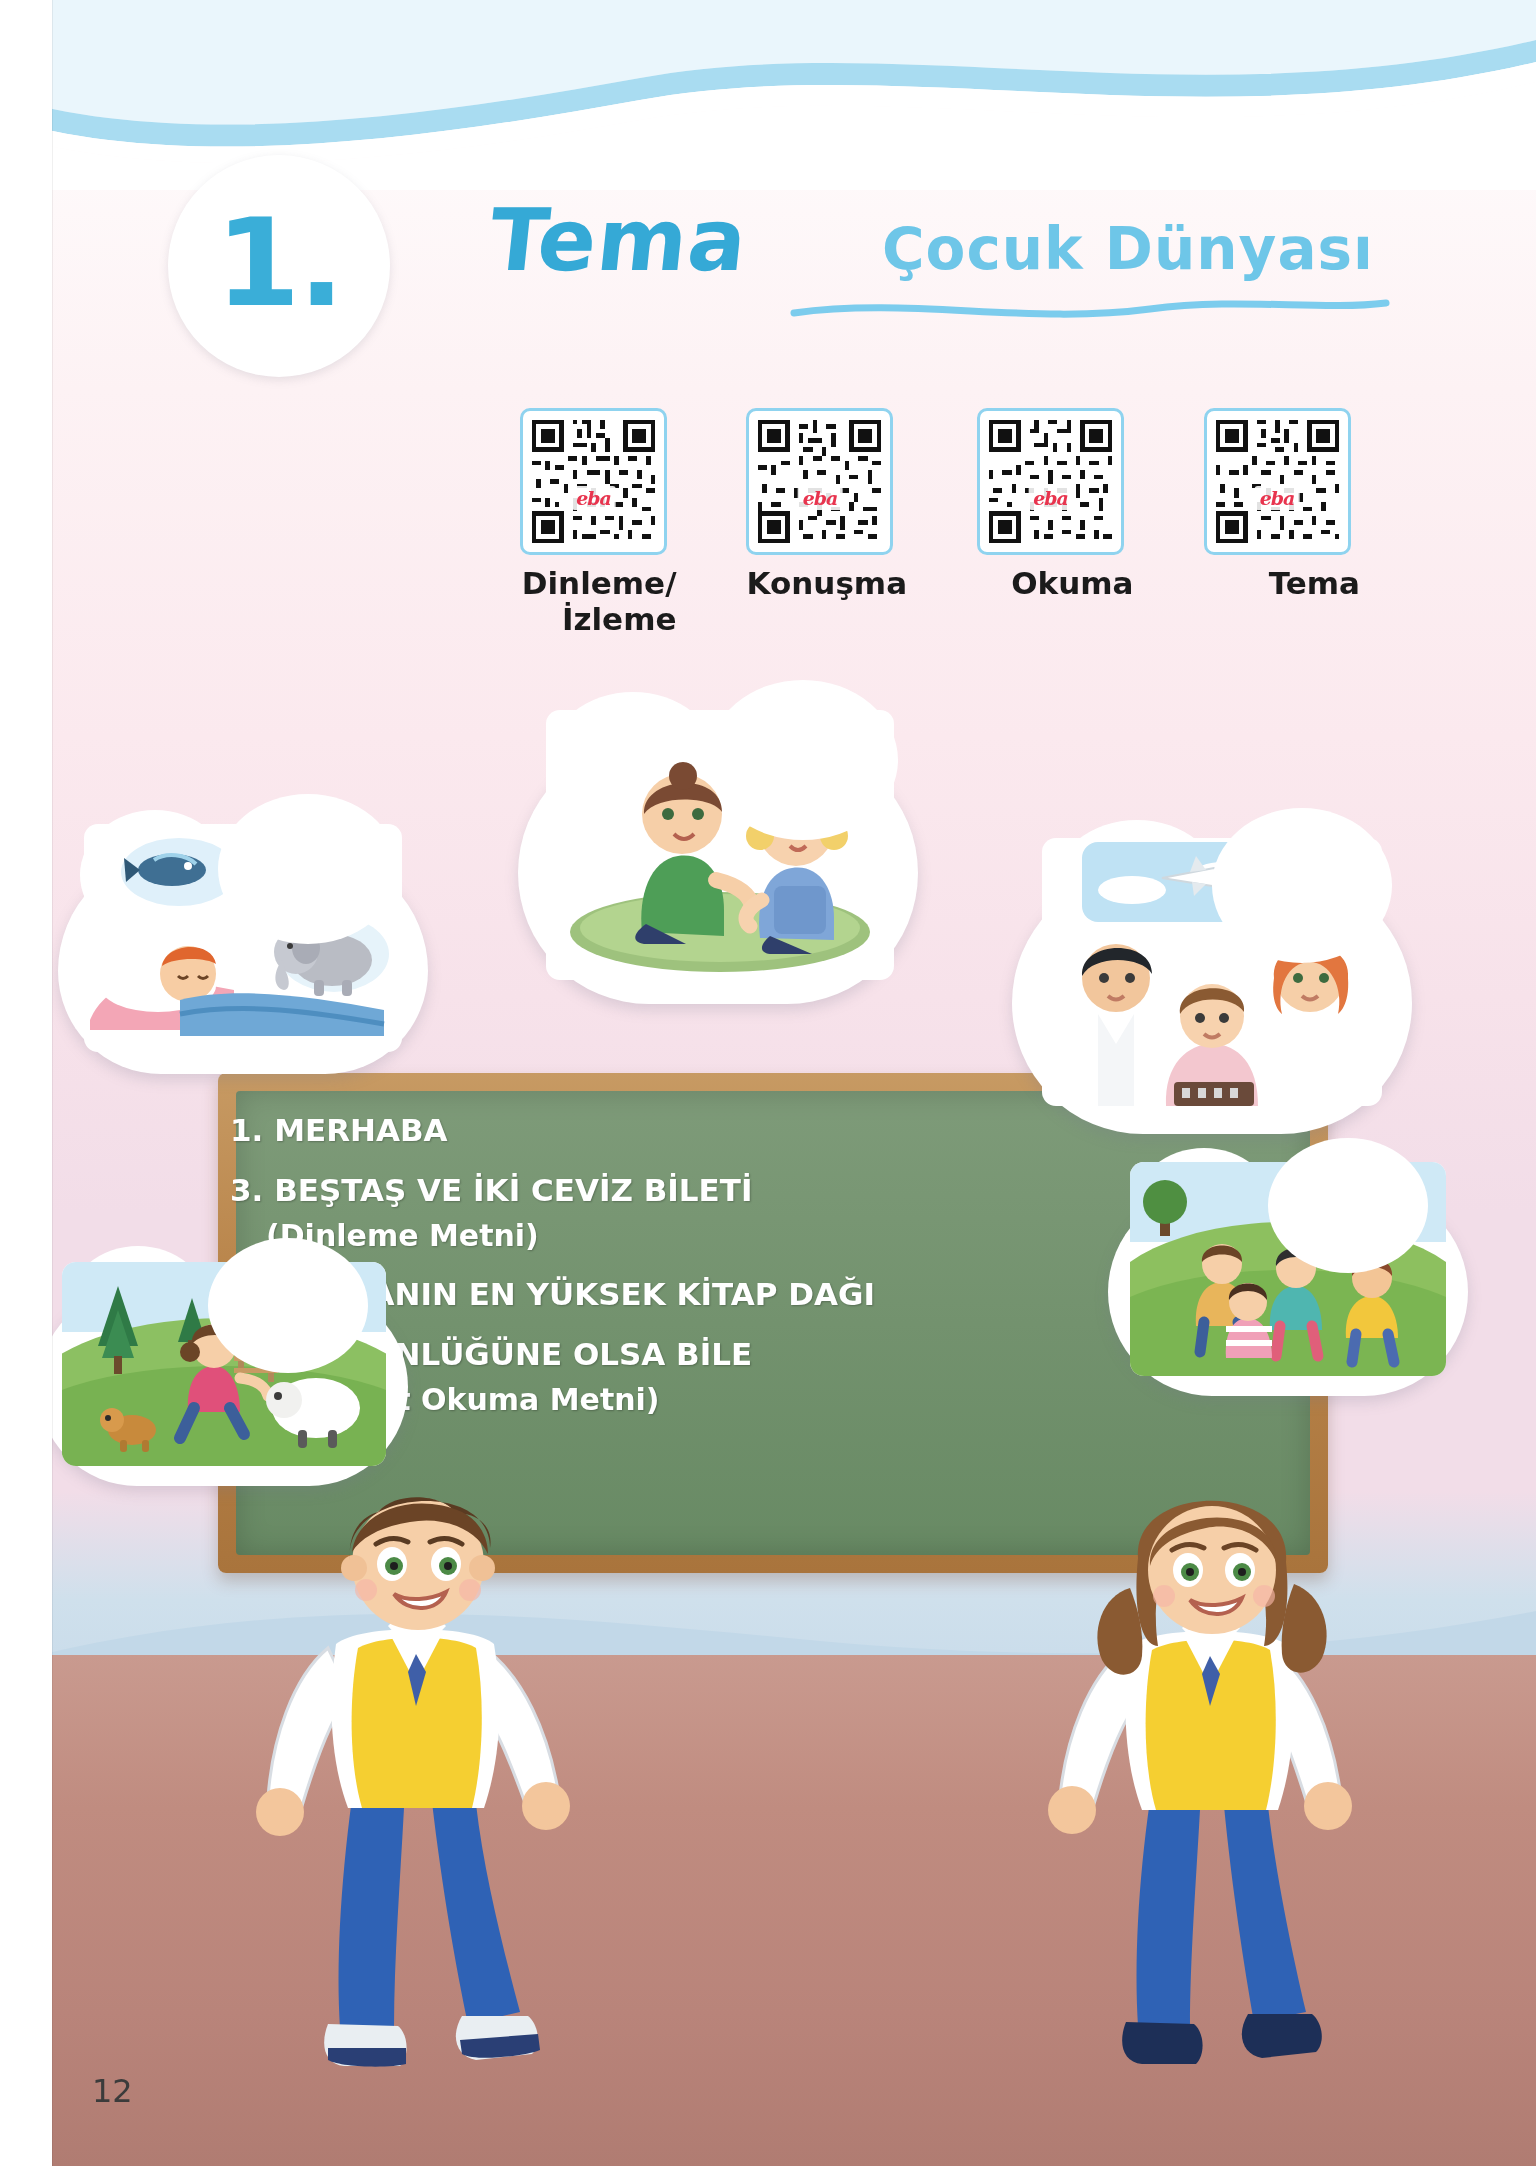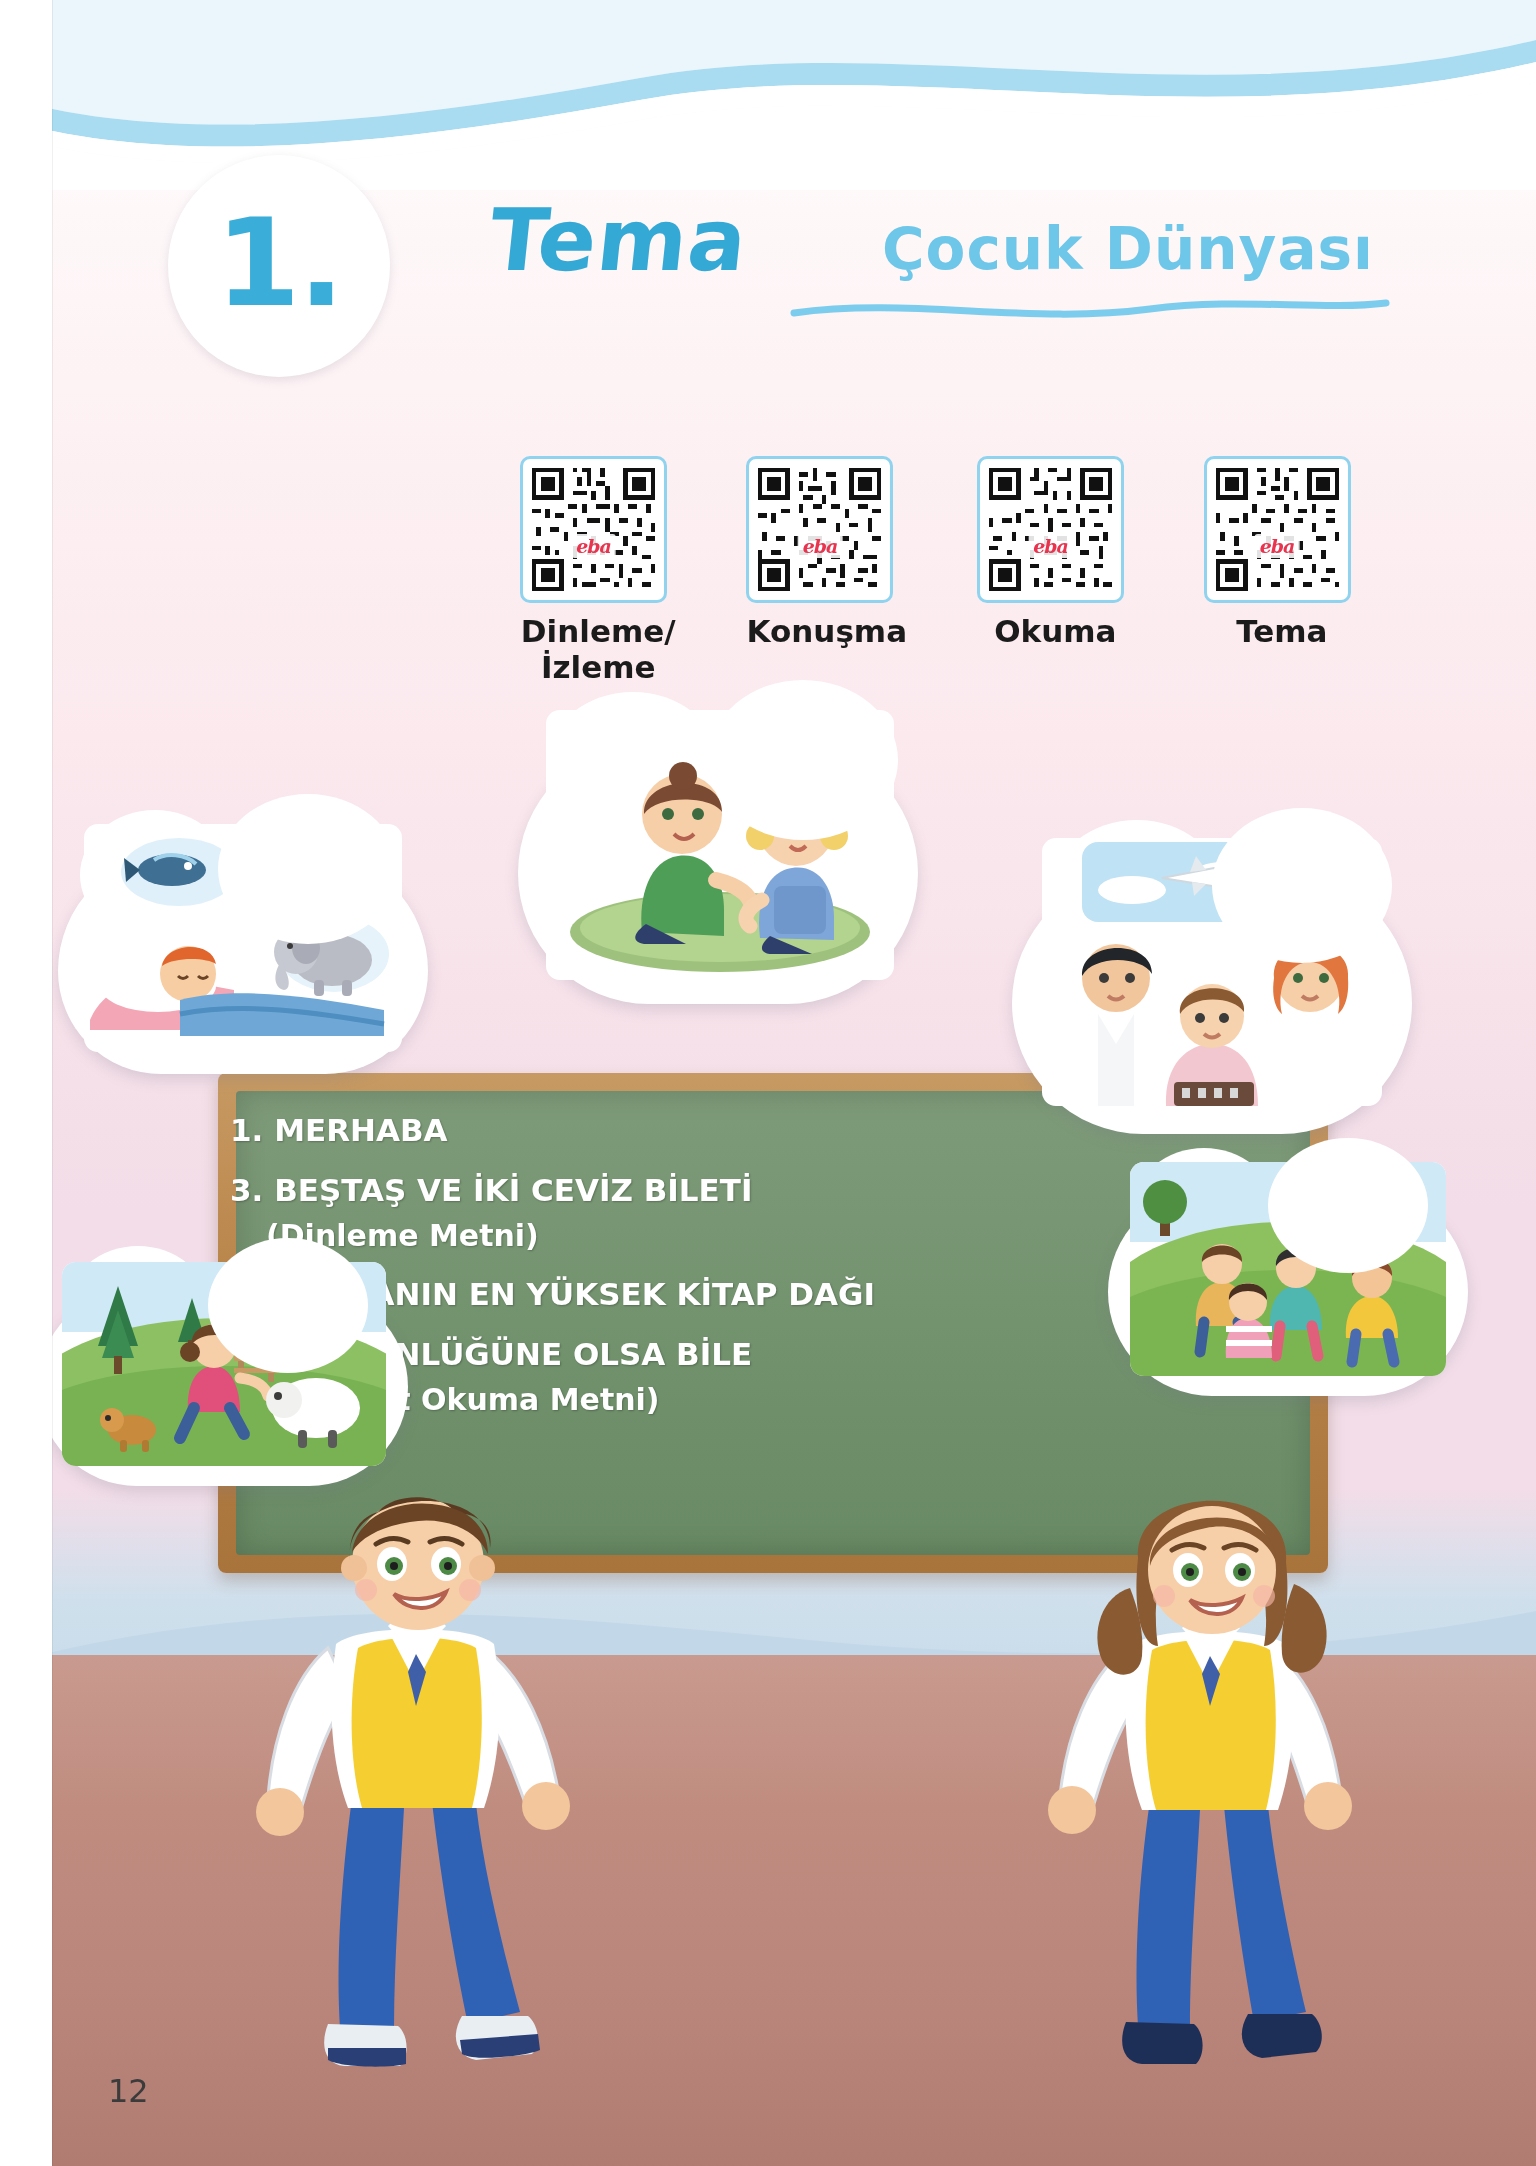--- a/index.html
+++ b/index.html
@@ -95,22 +95,21 @@
   .qr-row {
     position: absolute;
     top: 408px;
     left: 520px;
     width: 840px;
     display: flex;
     gap: 70px;
   }
   .qr-item {
     width: 163px;
-    text-align: center;
-    margin-top: 48px;
+    text-align: right;
   }
   .qr-box {
     width: 147px;
     height: 147px;
     border: 3px solid #8fd3ef;
     border-radius: 10px;
     background: #ffffff;
     padding: 4px;
     box-sizing: border-box;
     position: relative;
@@ -258,21 +257,21 @@
     background: linear-gradient(180deg,#c99a8f 0%, #c08c80 30%, #b9847a 70%, #b07c72 100%);
   }
   .floor-curve {
     position: absolute;
     left: 0; top: 1545px;
     width: 1536px; height: 190px;
   }
 
   .page-num {
     position: absolute;
-    left: 108px;
+    left: 92px;
     top: 2072px;
     font-family: "DejaVu Sans", sans-serif;
     font-size: 32px;
     color: #3b3b3b;
   }
 
   .side-strip {
     position: absolute;
     left: 0; top: 0;
     width: 52px; height: 2166px;

